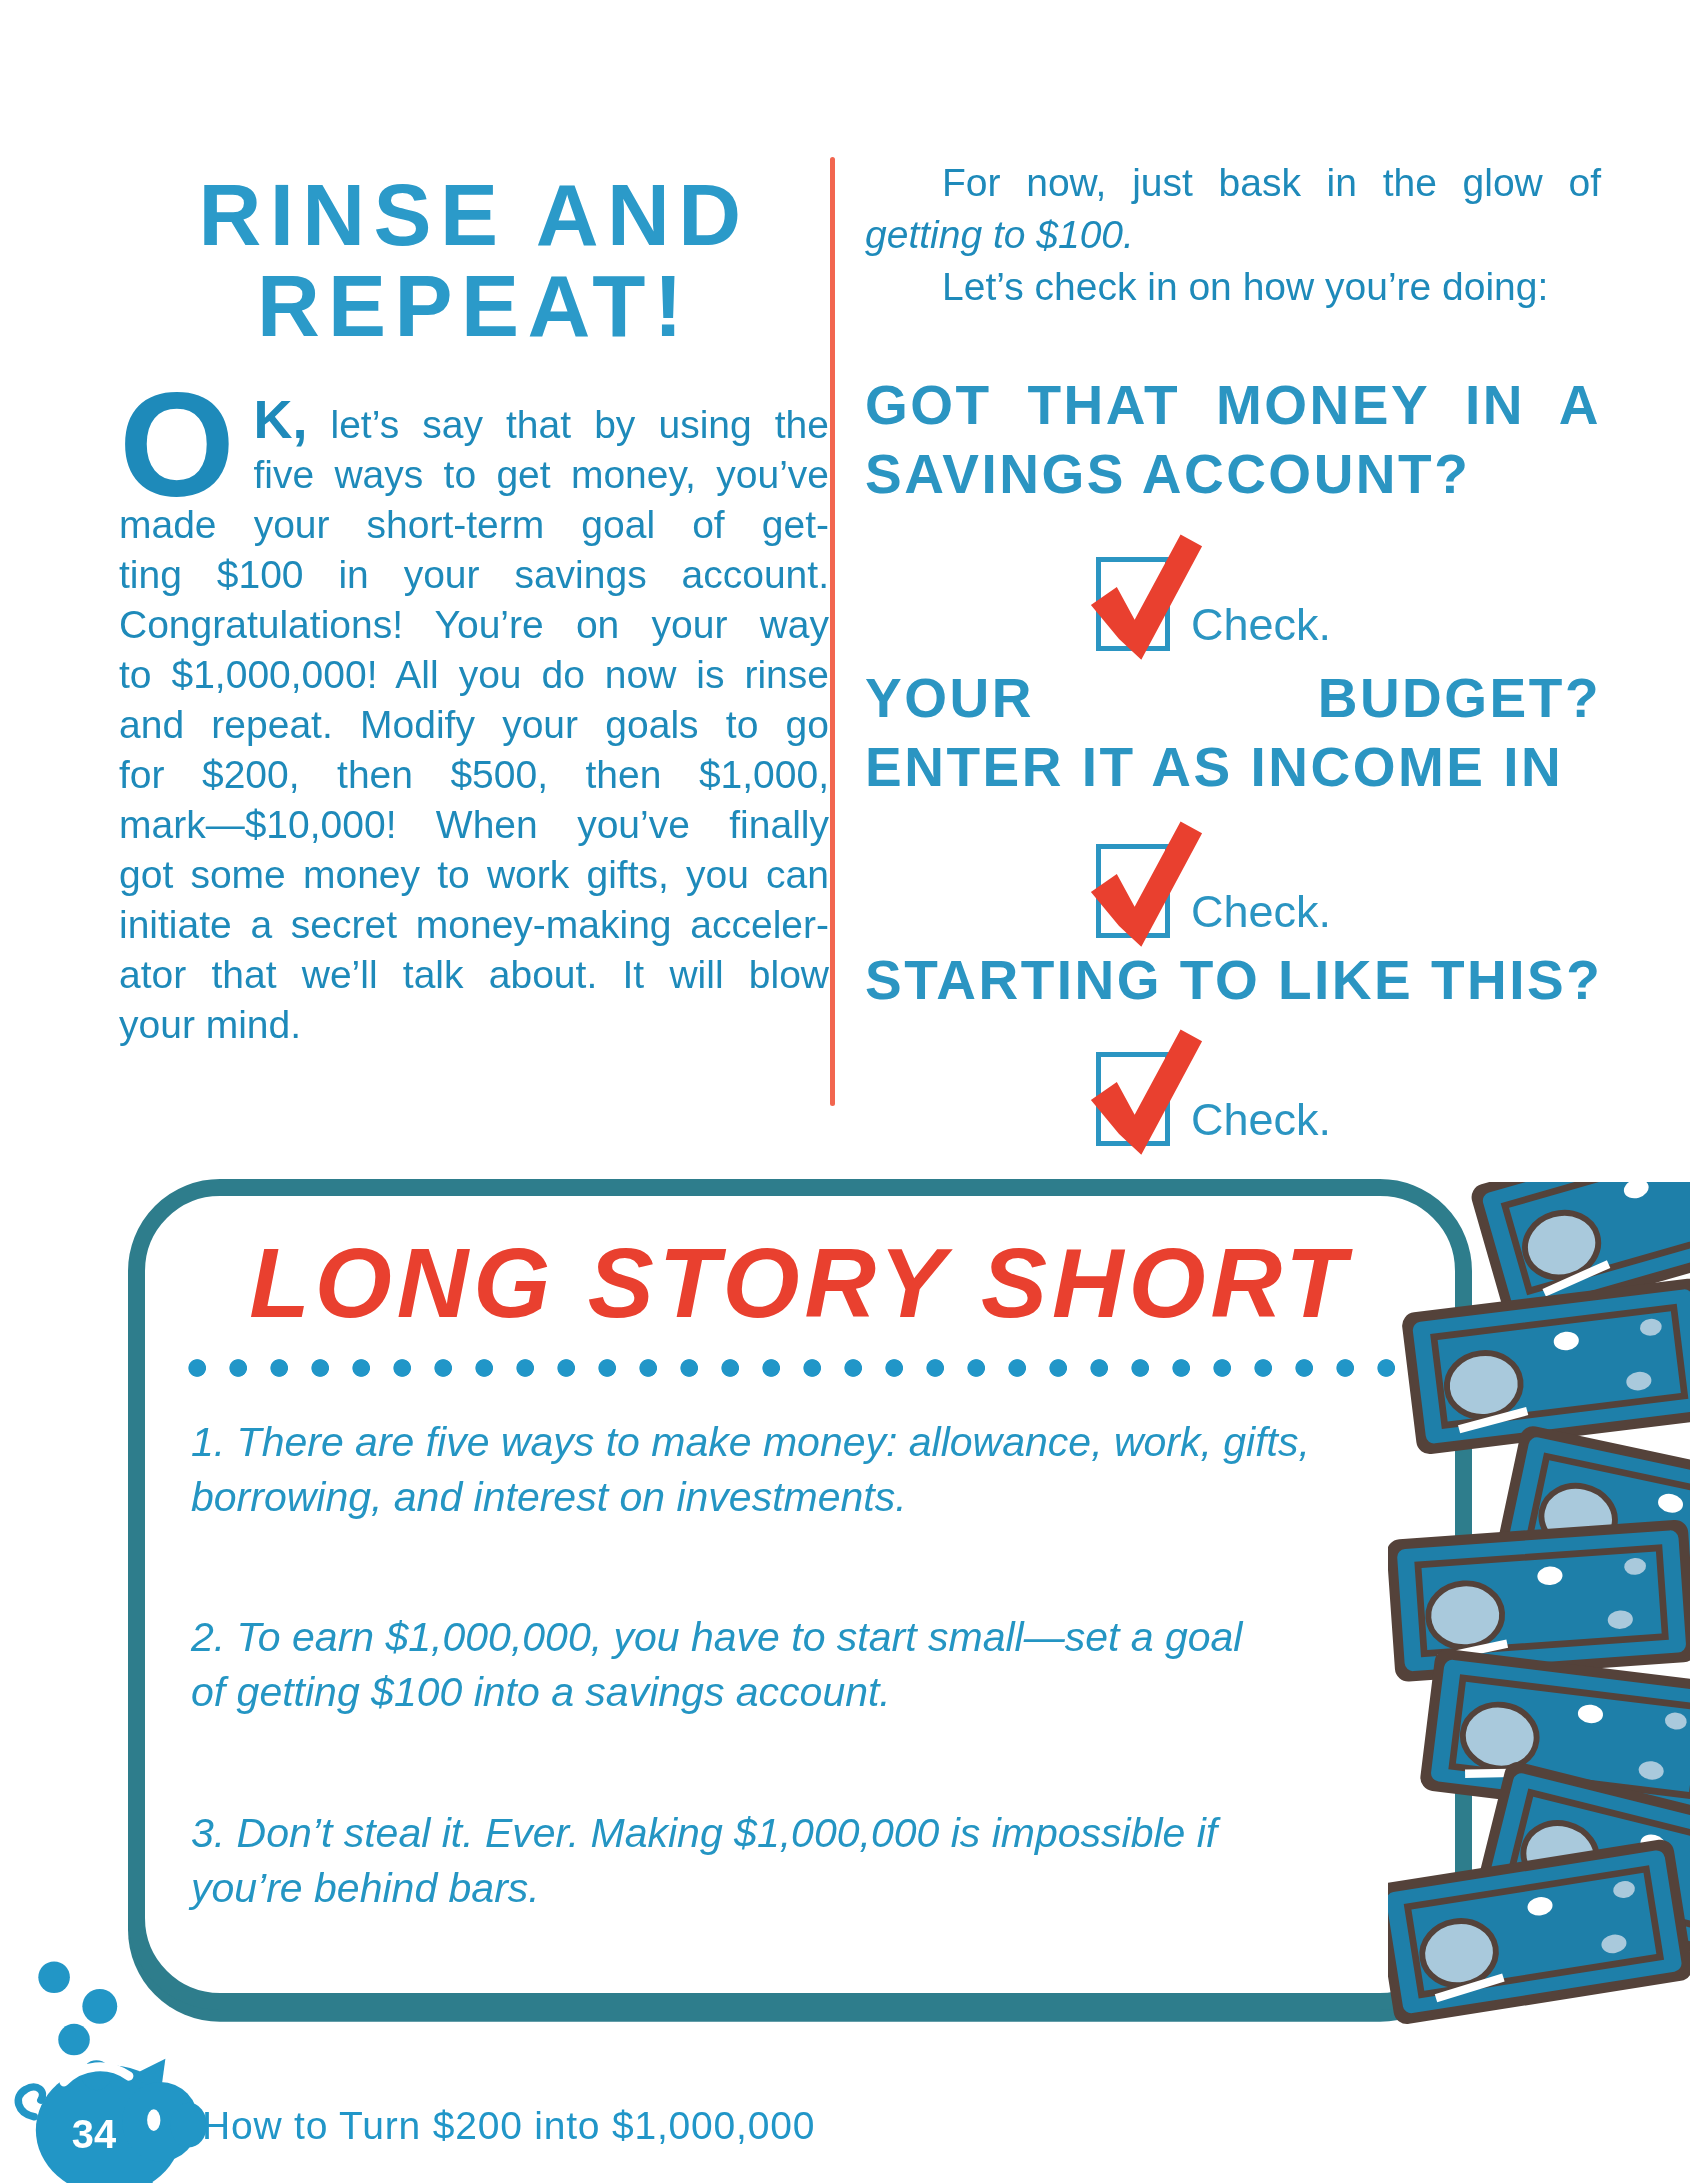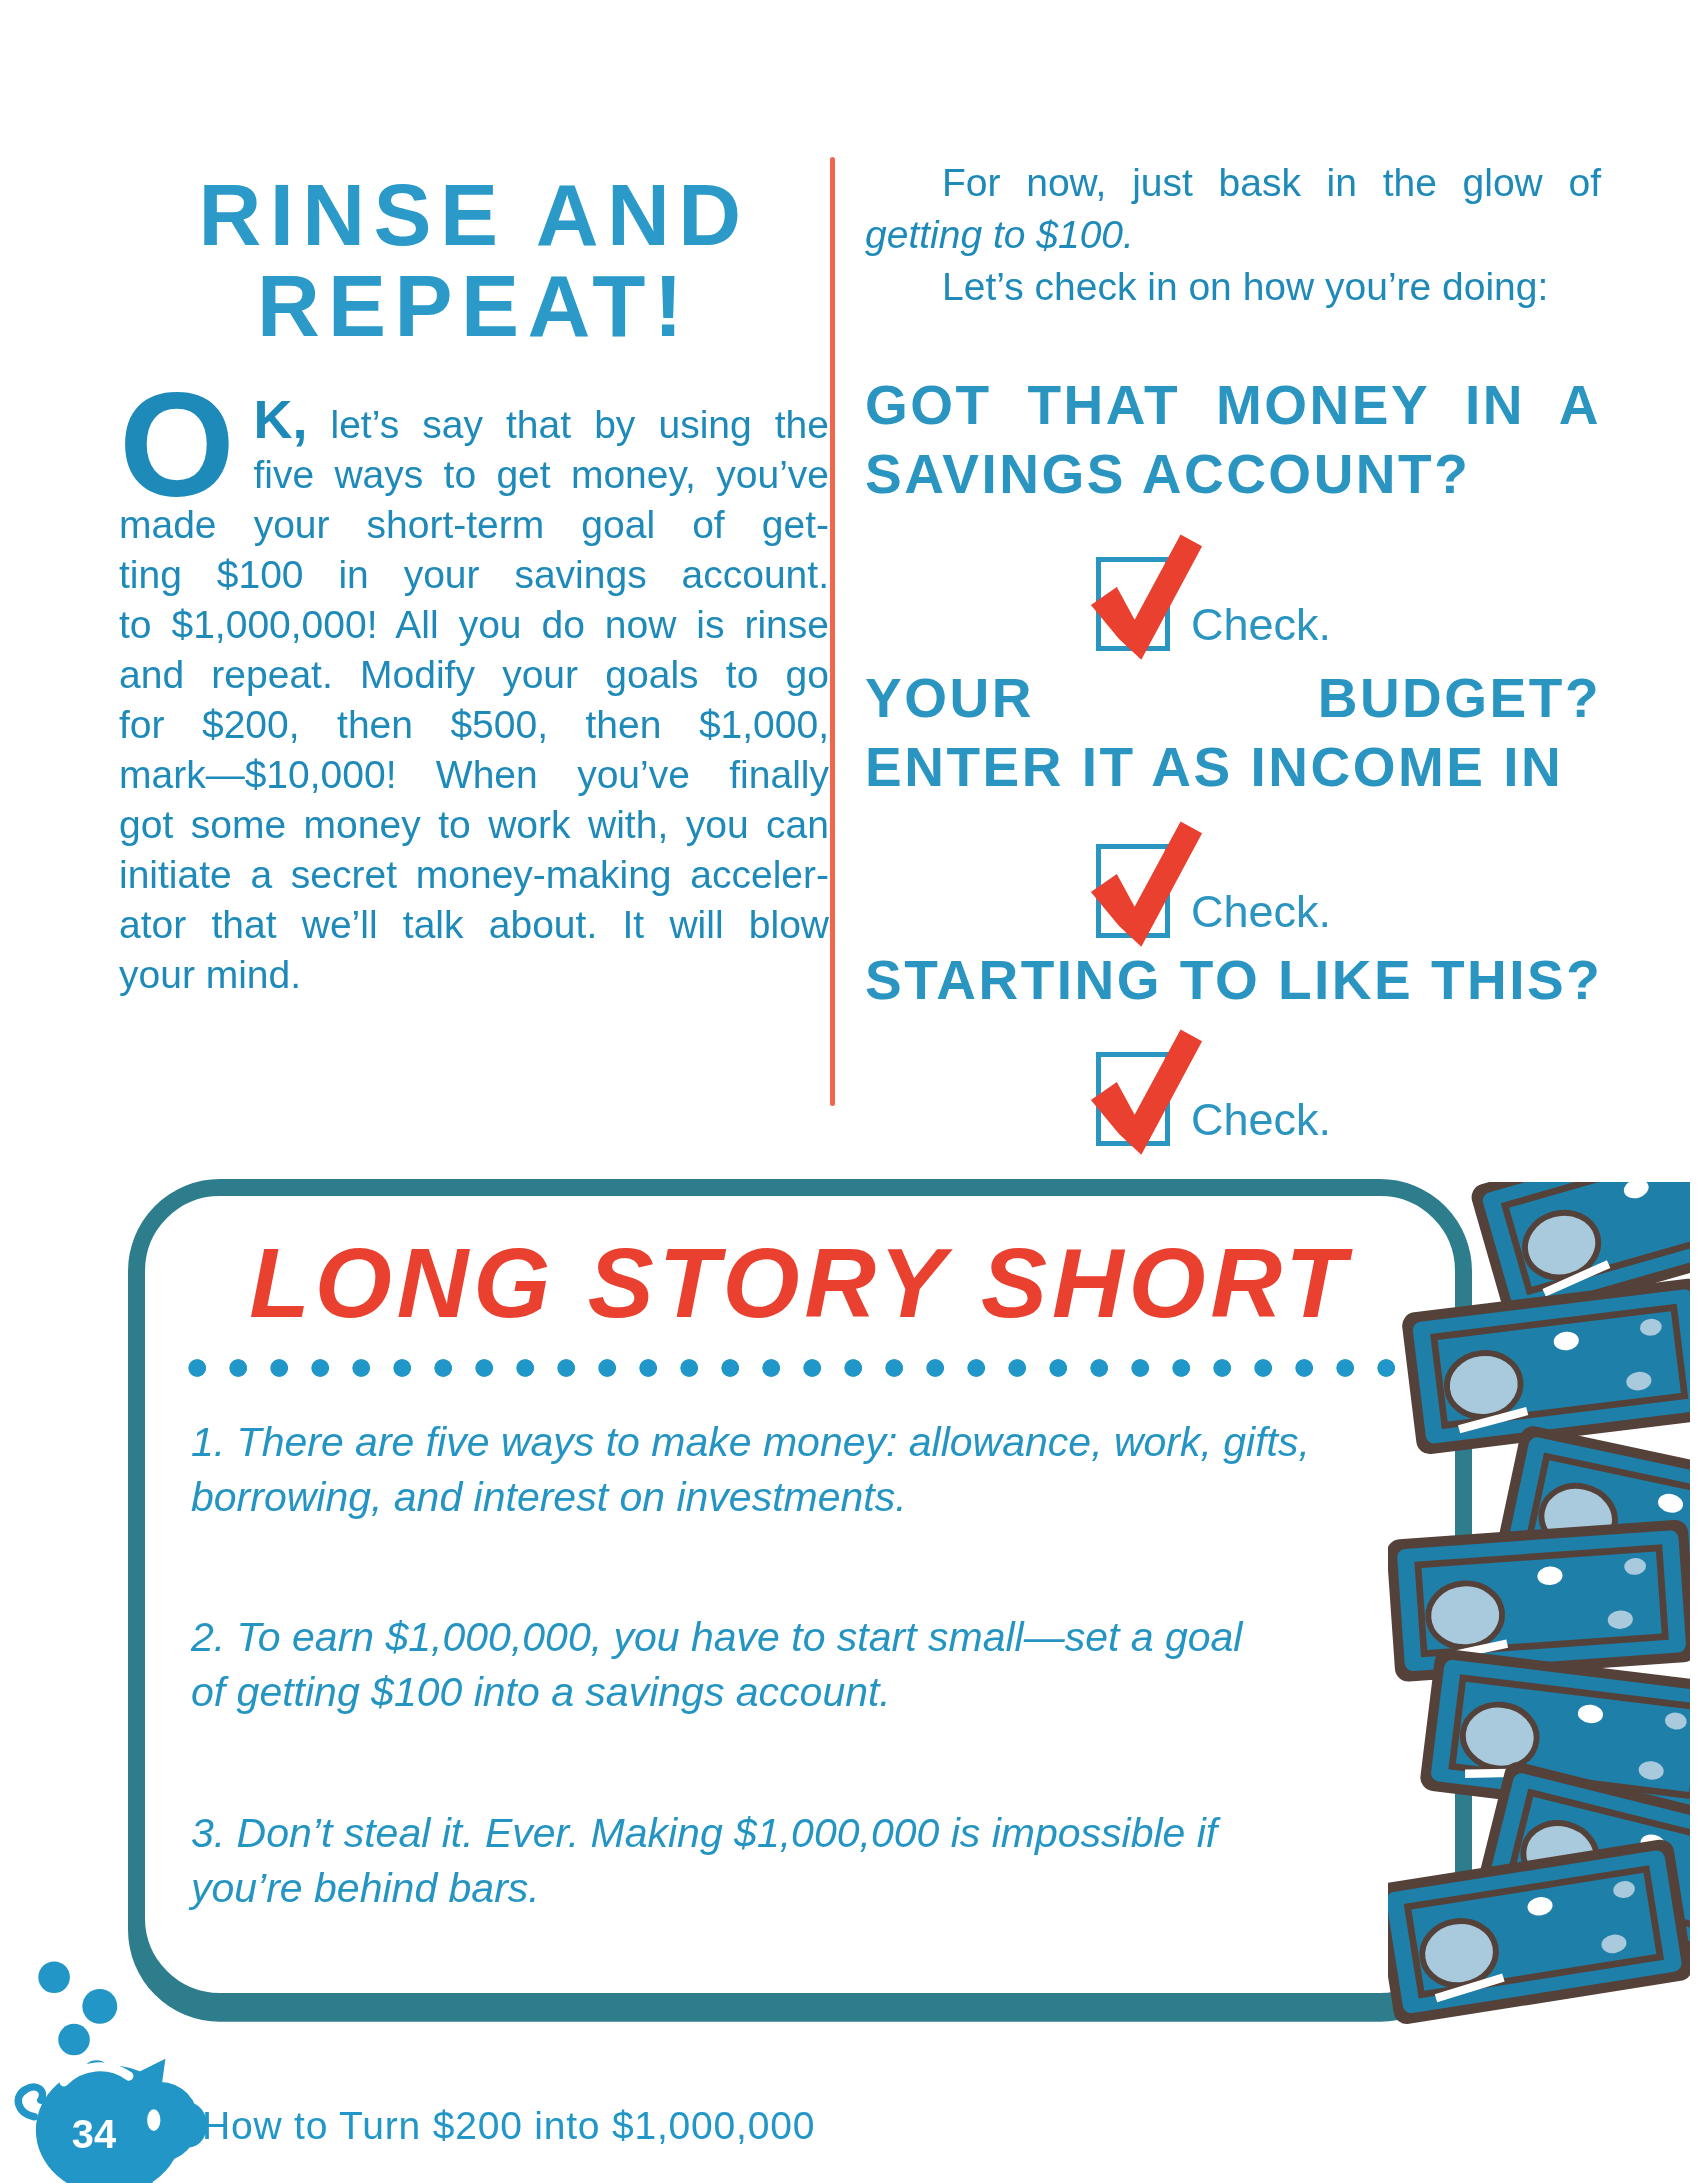--- a/index.html
+++ b/index.html
@@ -135,25 +135,26 @@
     <span class="disp disp-blue" data-text="REPEAT!">REPEAT!</span>
   </div>
 
   <div class="left-para">
     <div class="dropcap">O</div>
     <div class="line1"><span class="lead-k">K,</span> <span>let’s say that by using the</span></div>
     <div class="jlines">
         <div class="tline">five ways to get money, you’ve</div>
         <div class="tline">made your short-term goal of get-</div>
         <div class="tline">ting $100 in your savings account.</div>
+        <div class="tline">Congratulations! You’re on your way</div>
         <div class="tline">to $1,000,000! All you do now is rinse</div>
         <div class="tline">and repeat. Modify your goals to go</div>
         <div class="tline">for $200, then $500, then $1,000,</div>
         <div class="tline">mark—$10,000! When you’ve finally</div>
-        <div class="tline">got some money to work with, you can</div>
+        <div class="tline">got some money to work gifts, you can</div>
         <div class="tline">initiate a secret money-making acceler-</div>
         <div class="tline">ator that we’ll talk about. It will blow</div>
         <div class="tline">your mind.</div>
       </div>
   </div>
 
   <div class="v-divider"></div>
 
   <div class="r-abs intro" style="top:141px">
       <div class="tline">For now, just bask in the glow of</div>

